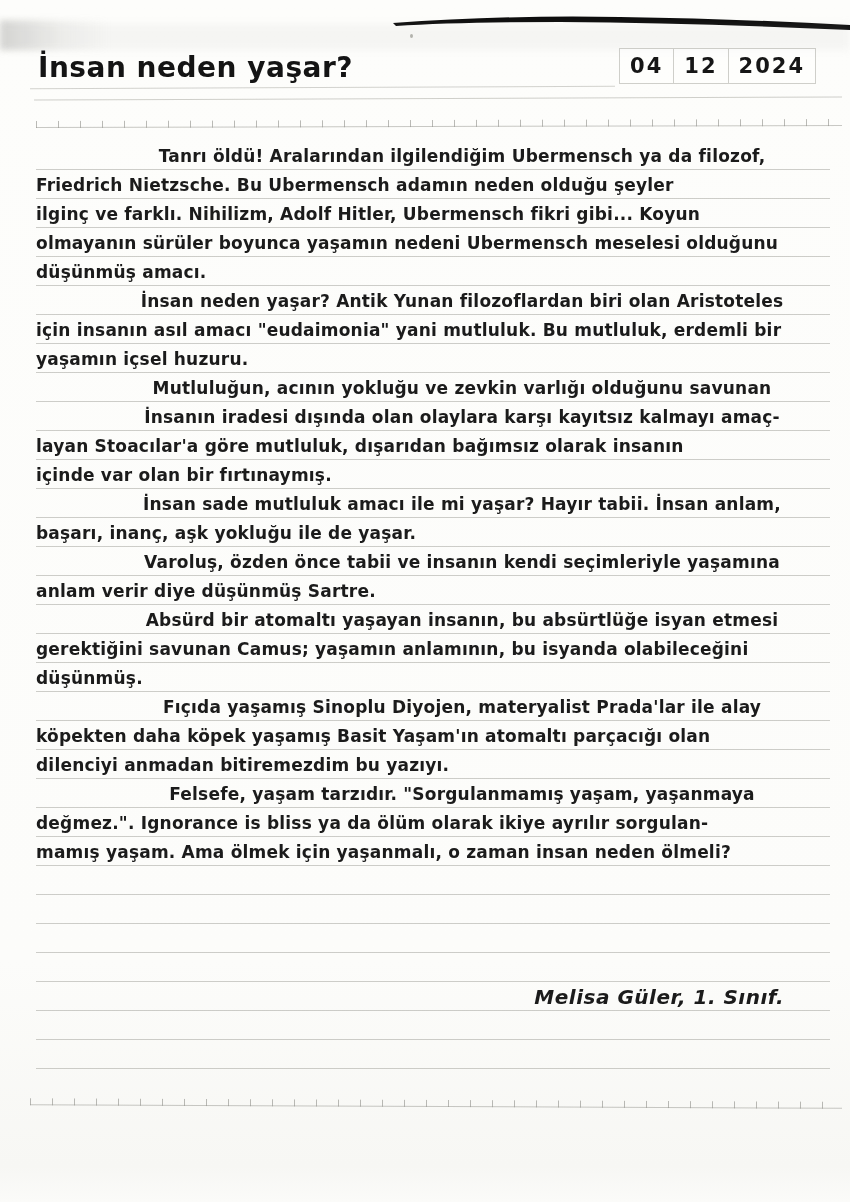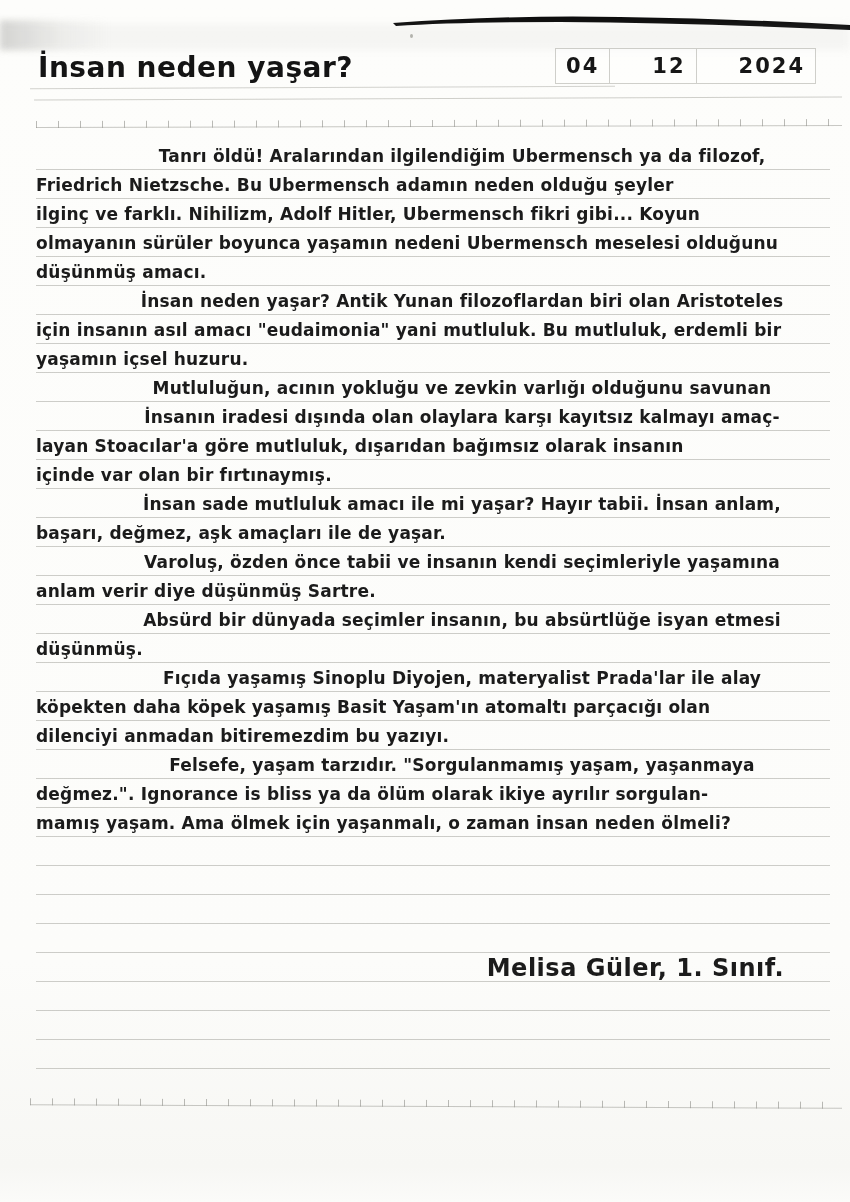--- a/index.html
+++ b/index.html
@@ -37,21 +37,21 @@
   }
   .title{
     margin:0;
     font-size:28px;font-weight:bold;color:#141414;
     letter-spacing:0.5px;
   }
   .date-box{
     display:flex;align-items:stretch;
     border:1px solid rgba(168,168,160,0.55);
     background:rgba(255,255,255,0.4);
-    height:34px;margin-bottom:2px;gap:32px;
+    height:34px;margin-bottom:2px;
   }
   .date-cell{
     display:flex;align-items:center;justify-content:center;
     font-size:21px;font-weight:bold;color:#161616;
     letter-spacing:2px;
     padding:0 10px;
     border-right:1px solid rgba(168,168,160,0.55);
   }
   .date-cell:last-child{border-right:none;}
   .title-underline{
@@ -77,23 +77,24 @@
   }
   .row{
     height:29px;line-height:31px;
     font-size:17px;font-weight:bold;color:#1b1b1b;
     letter-spacing:0.2px;
     white-space:nowrap;
   }
   .row.indent{padding-left:58px;text-align:center;}
   .row.sig-row{
     text-align:right;padding-right:46px;
-    font-size:24px;line-height:30px;
+    font-size:20px;line-height:30px;
     letter-spacing:0.5px;
     overflow:visible;
+    font-style:italic;
   }
 </style>
 </head>
 <body>
 
 <div class="sheet">
 
   <svg class="edge-band" width="850" height="40" viewBox="0 0 850 40">
     <path d="M 393 23 Q 500 15 620 17 Q 745 19 850 25 L 850 30 Q 700 23 560 22 Q 455 22 396 26 Z" fill="#0d0d0d"></path>
   </svg>
@@ -125,26 +126,27 @@
     <div class="row">için insanın asıl amacı "eudaimonia" yani mutluluk. Bu mutluluk, erdemli bir</div>
     <div class="row">yaşamın içsel huzuru.</div>
 
     <div class="row indent">Mutluluğun, acının yokluğu ve zevkin varlığı olduğunu savunan</div>
 
     <div class="row indent">İnsanın iradesi dışında olan olaylara karşı kayıtsız kalmayı amaç-</div>
     <div class="row">layan Stoacılar'a göre mutluluk, dışarıdan bağımsız olarak insanın</div>
     <div class="row">içinde var olan bir fırtınaymış.</div>
 
     <div class="row indent">İnsan sade mutluluk amacı ile mi yaşar? Hayır tabii. İnsan anlam,</div>
-    <div class="row">başarı, değmez, aşk amaçları ile de yaşar.</div>
+    <div class="row">başarı, inanç, aşk yokluğu ile de yaşar.</div>
 
     <div class="row indent">Varoluş, özden önce tabii ve insanın kendi seçimleriyle yaşamına</div>
     <div class="row">anlam verir diye düşünmüş Sartre.</div>
 
-    <div class="row indent">Absürd bir dünyada seçimler insanın, bu absürtlüğe isyan etmesi</div>
+    <div class="row indent">Absürd bir atomaltı yaşayan insanın, bu absürtlüğe isyan etmesi</div>
+    <div class="row">gerektiğini savunan Camus; yaşamın anlamının, bu isyanda olabileceğini</div>
     <div class="row">düşünmüş.</div>
 
     <div class="row indent">Fıçıda yaşamış Sinoplu Diyojen, materyalist Prada'lar ile alay</div>
     <div class="row">köpekten daha köpek yaşamış Basit Yaşam'ın atomaltı parçacığı olan</div>
     <div class="row">dilenciyi anmadan bitiremezdim bu yazıyı.</div>
 
     <div class="row indent">Felsefe, yaşam tarzıdır. "Sorgulanmamış yaşam, yaşanmaya</div>
     <div class="row">değmez.". Ignorance is bliss ya da ölüm olarak ikiye ayrılır sorgulan-</div>
     <div class="row">mamış yaşam. Ama ölmek için yaşanmalı, o zaman insan neden ölmeli?</div>
 

